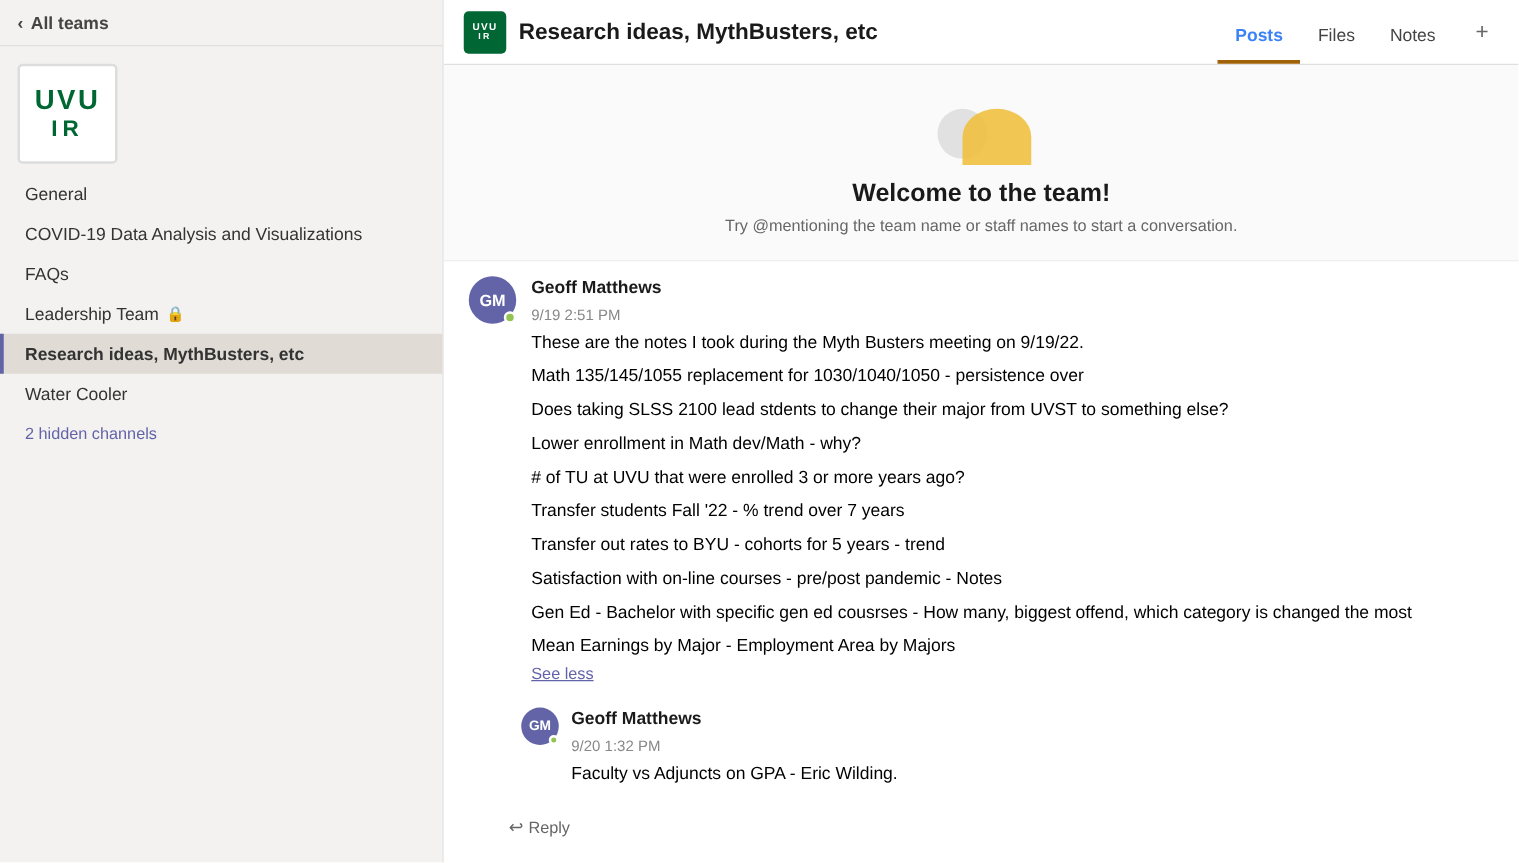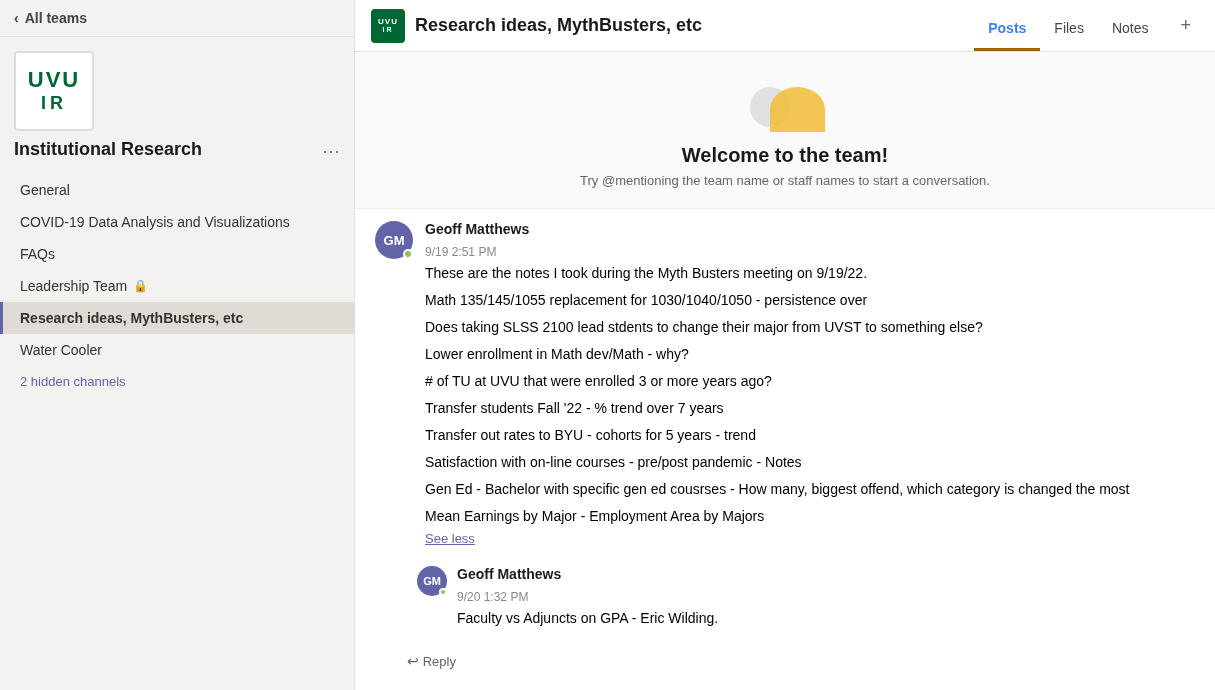--- a/index.html
+++ b/index.html
@@ -393,26 +393,20 @@
     <span>All teams</span>
   </div>
 
   <div id="team-header">
     <div id="team-logo">
       <span class="logo-uvu">UVU</span>
       <span class="logo-ir">IR</span>
     </div>
   </div>
 
-  <div id="team-name-section">
-    <div style="display:flex; align-items:center; justify-content:space-between;">
-      <span id="team-title">Institutional Research</span>
-      <span id="team-menu-btn">···</span>
-    </div>
-  </div>
 
   <div class="channel-list" id="channel-list-container">
   <div class="channel-item">
         <span>General</span>
       </div>
       <div class="channel-item">
         <span>COVID-19 Data Analysis and Visualizations</span>
       </div>
       <div class="channel-item">
         <span>FAQs</span>

